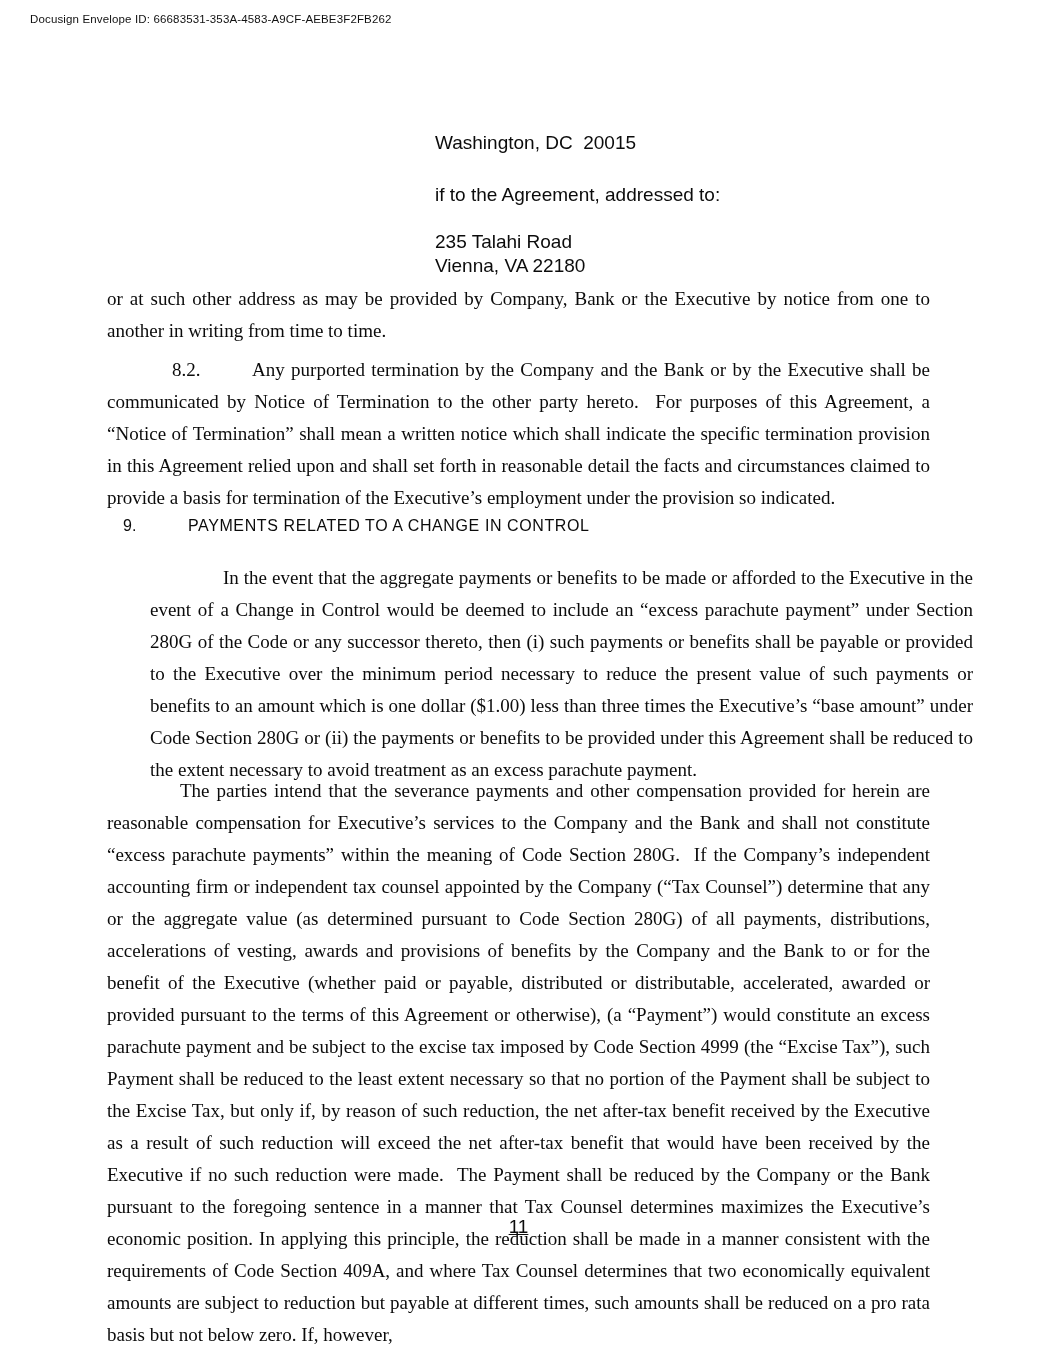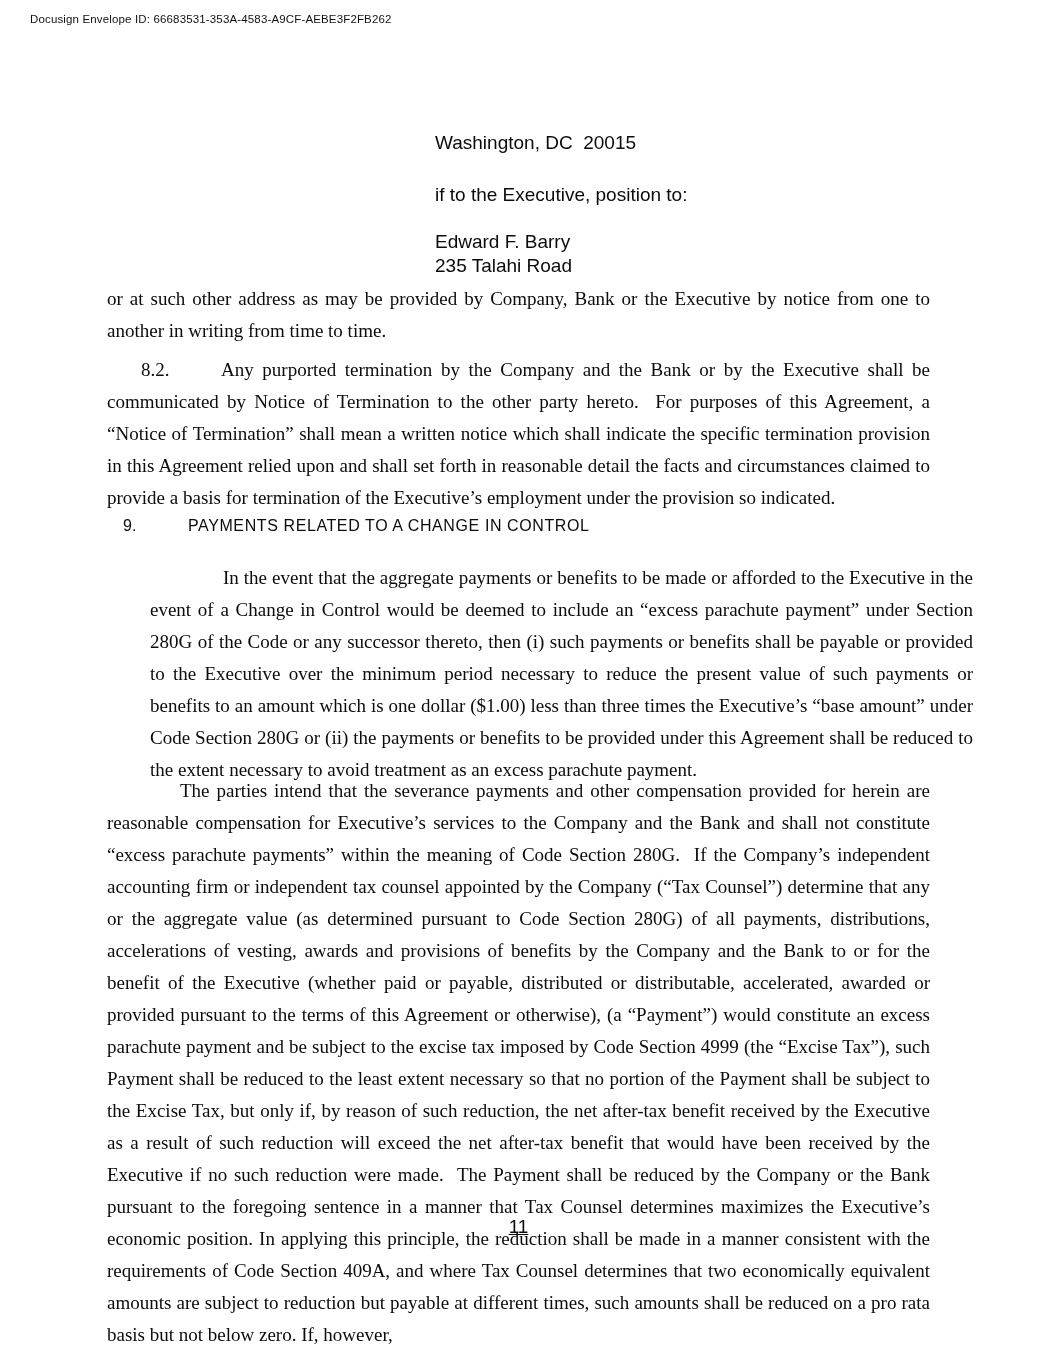--- a/index.html
+++ b/index.html
@@ -43,21 +43,21 @@
     font-size: 19px;
     line-height: 32px;
     text-align: justify;
     margin: 0;
     font-family: Liberation Serif, serif;
   }
   #para-notice { top: 283px; }
   #para-8-2 { top: 354px; }
   .num-tab {
     display: inline-block;
-    margin-left: 34px;
+    margin-left: 65px;
     width: 80px;
   }
   .heading-9 {
     position: absolute;
     left: 107px;
     top: 517px;
     width: 823px;
     font-size: 16px;
     letter-spacing: 0.6px;
     margin: 0;
@@ -84,24 +84,24 @@
 </head>
 <body>
 
 <div class="page">
 
   <div class="docusign-header">Docusign Envelope ID: 66683531-353A-4583-A9CF-AEBE3F2FB262</div>
 
   <div class="address-block">
     <div class="addr-line">Washington, DC&nbsp; 20015</div>
     <div class="addr-gap-1"></div>
-    <div class="addr-line">if to the Executive, position to:</div>
+    <div class="addr-line">if to the Agreement, addressed to:</div>
     <div class="addr-gap-2"></div>
-    <div class="addr-line">Edward F. Barry</div>
     <div class="addr-line">235 Talahi Road</div>
+    <div class="addr-line">Vienna, VA 22180</div>
   </div>
 
   <p class="para" id="para-notice">or at such other address as may be provided by Company, Bank or the Executive by notice from one to another in writing from time to time.</p>
 
   <p class="para" id="para-8-2">
     <span class="num-tab">8.2.</span><span>Any purported termination by the Company and the Bank or by the Executive shall be communicated by Notice of Termination to the other party hereto.&nbsp; For purposes of this Agreement, a “Notice of Termination” shall mean a written notice which shall indicate the specific termination provision in this Agreement relied upon and shall set forth in reasonable detail the facts and circumstances claimed to provide a basis for termination of the Executive’s employment under the provision so indicated.</span>
   </p>
 
   <h2 class="heading-9">
     <span class="heading-num">9.</span><span>PAYMENTS RELATED TO A CHANGE IN CONTROL</span>

